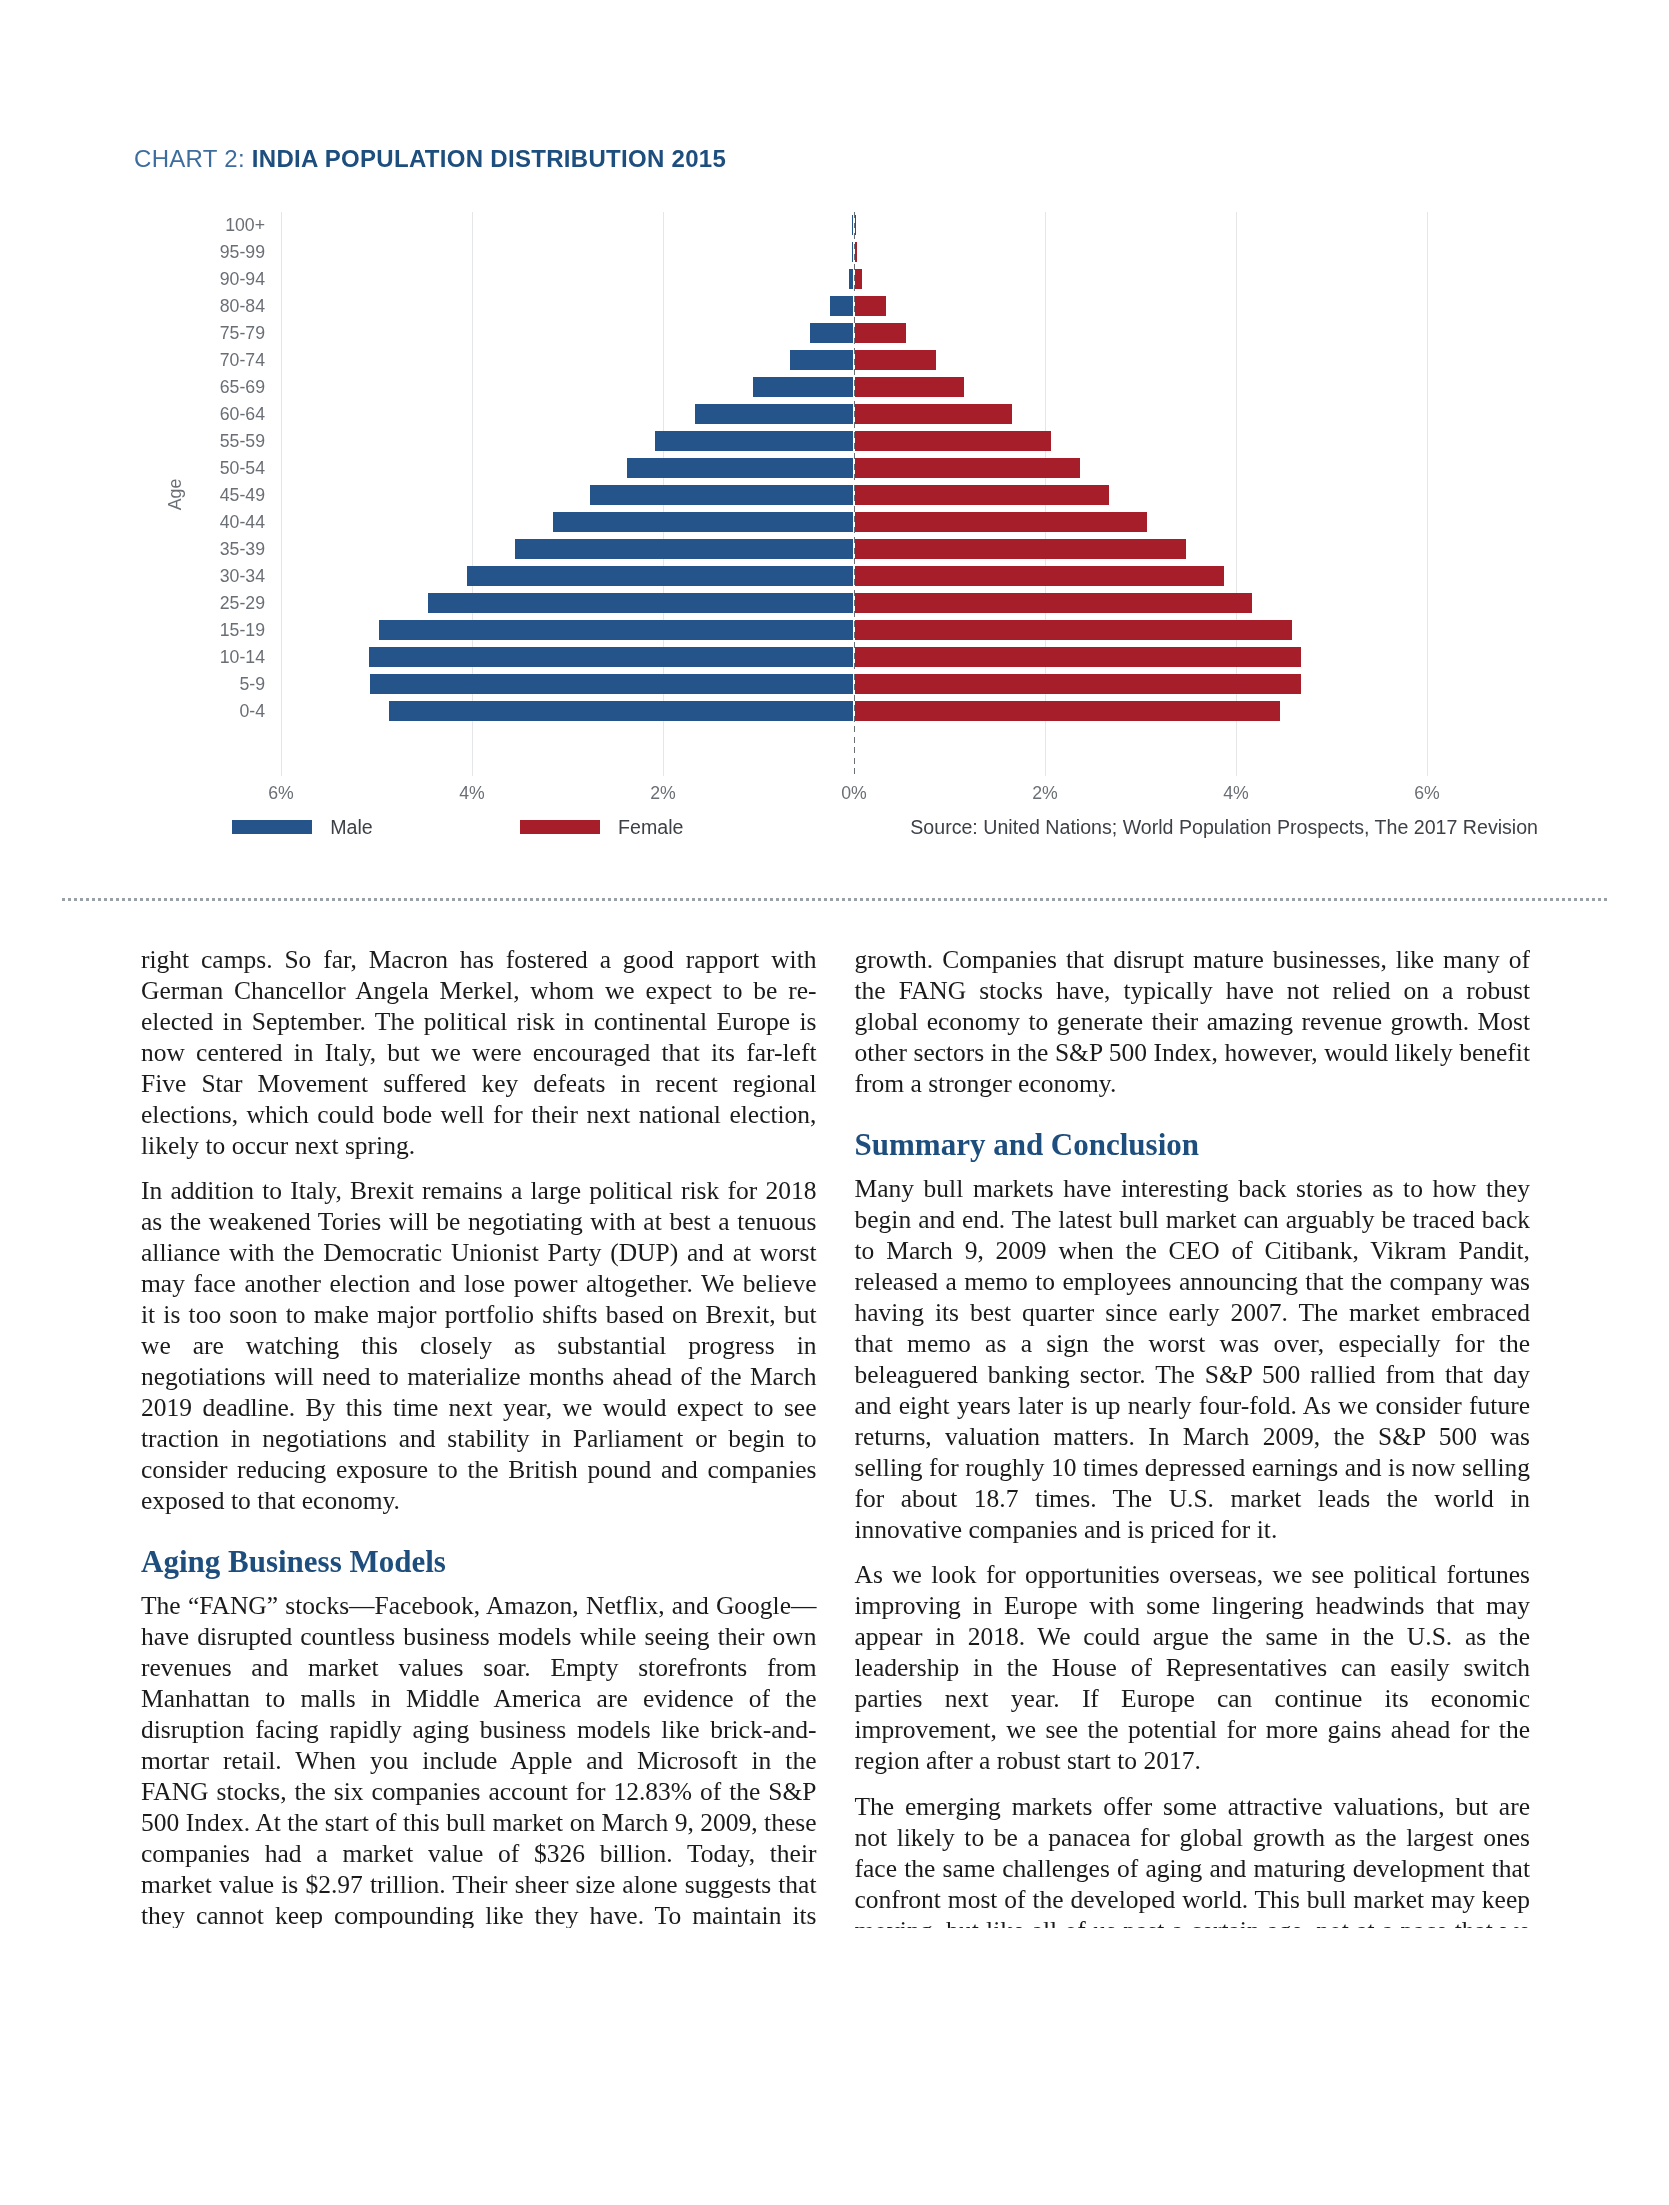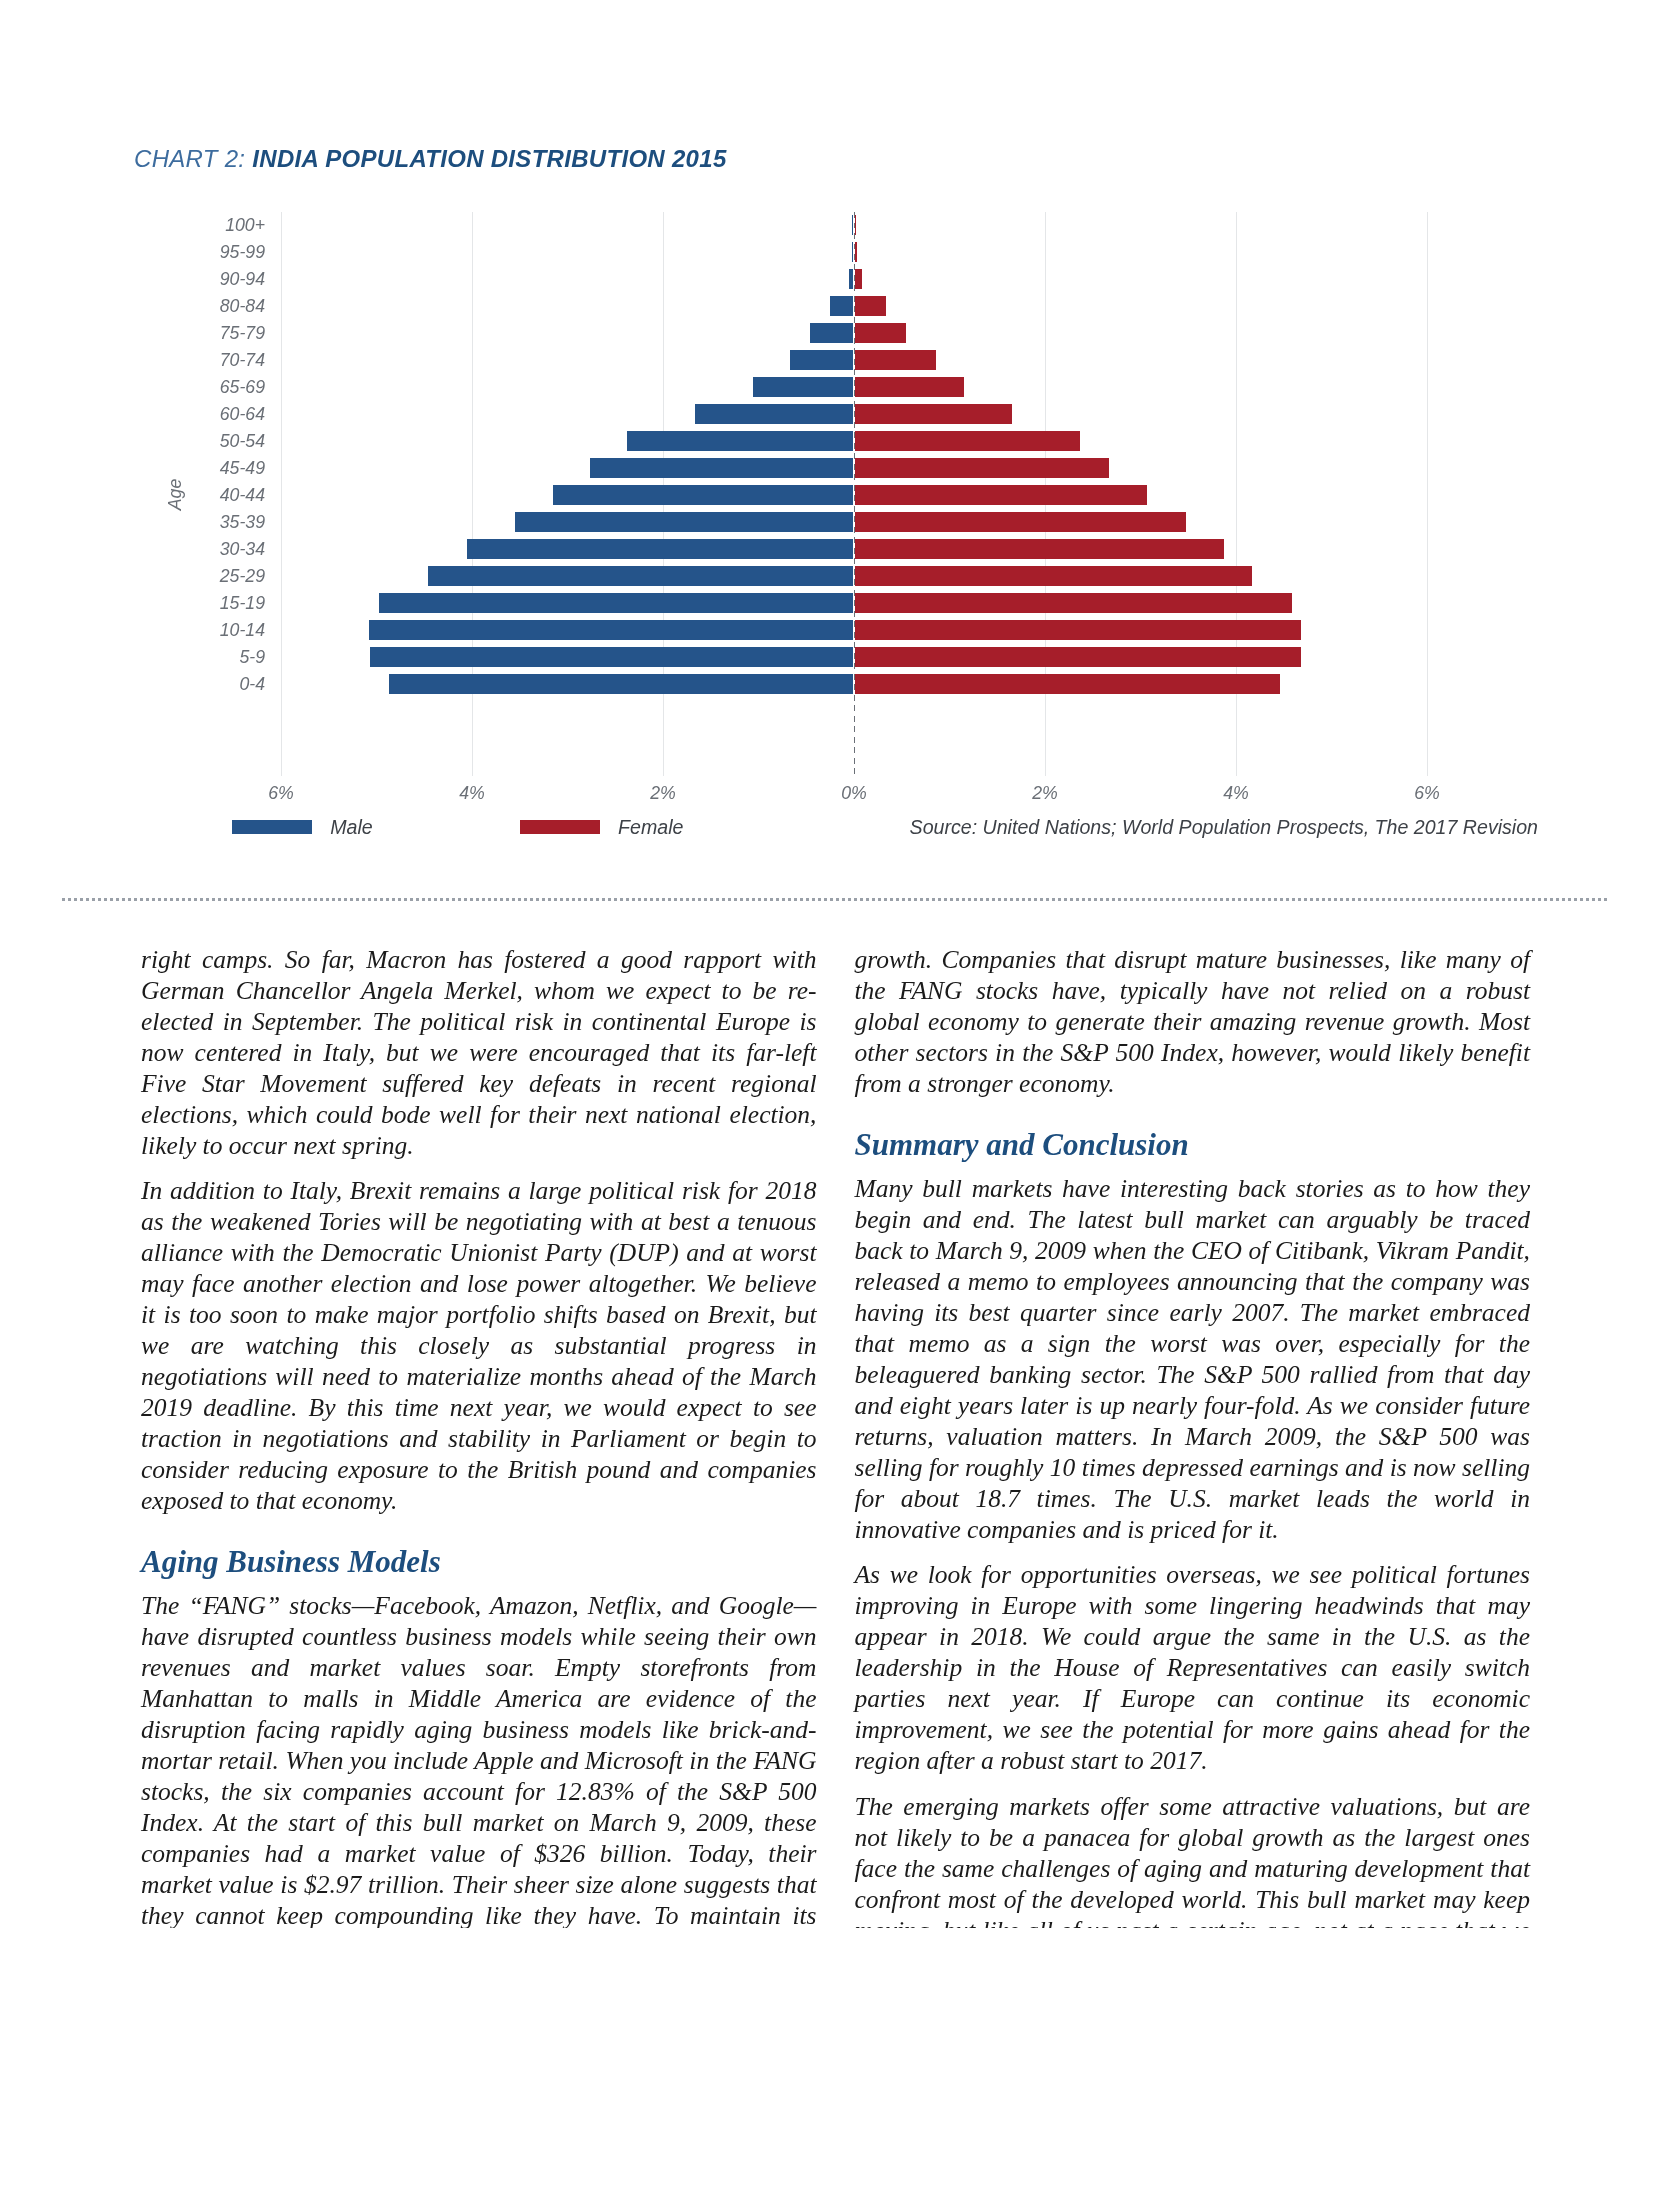--- a/index.html
+++ b/index.html
@@ -1,19 +1,19 @@
 <!DOCTYPE html>
 <html style="--male: #25548A; --female: #A61E2A; --title-prefix: #3D6C9E; --title-main: #1D4E7E; --heading: #1D4E7E; --endmark: #2B5C8A;font-size:10.5px"><head>
 <meta charset="utf-8">
 <style>
   * { margin:0; padding:0; box-sizing:border-box; }
   html,body { background:#ffffff; }
   .page {
     position:relative; width:1669px; height:1928px; background:#ffffff;
-    font-family:"Liberation Serif", serif; overflow:hidden;font-style:italic;
+    font-family:"Liberation Serif", serif; overflow:hidden;
   }
   
   .chart-block { position:absolute; left:134px; top:145px; width:1404px; }
   .chart-title { font-family:"Liberation Sans", sans-serif; font-size:24px; letter-spacing:0.3px; }
   .chart-title .prefix { color:var(--title-prefix,#3D6C9E); font-weight:400; }
   .chart-title .main  { color:var(--title-main,#1D4E7E); font-weight:700; }
   .chart-wrap { position:relative; margin-top:39px; }
   .plot { position:relative; margin-left:147px; width:1146px; height:564px; }
   .gl { position:absolute; top:0; bottom:0; width:0.7px; background:#e4e6e8; }
   .gl.center { width:1.3px; background:repeating-linear-gradient(to bottom,#6a6f76 0 5.9px,transparent 5.9px 10.5px); }
@@ -116,20 +116,25 @@
             <span class="age-label">65-69</span>
             <div class="bar m" style="width: 8.66667%;"></div>
             <div class="bar f" style="width: 9.5%;"></div>
           </div>
           <div class="prow">
             <span class="age-label">60-64</span>
             <div class="bar m" style="width: 13.75%;"></div>
             <div class="bar f" style="width: 13.6667%;"></div>
           </div>
           <div class="prow">
+            <span class="age-label">55-59</span>
+            <div class="bar m" style="width: 17.25%;"></div>
+            <div class="bar f" style="width: 17.0833%;"></div>
+          </div>
+          <div class="prow">
             <span class="age-label">50-54</span>
             <div class="bar m" style="width: 19.6667%;"></div>
             <div class="bar f" style="width: 19.5833%;"></div>
           </div>
           <div class="prow">
             <span class="age-label">45-49</span>
             <div class="bar m" style="width: 22.9167%;"></div>
             <div class="bar f" style="width: 22.1667%;"></div>
           </div>
           <div class="prow">

